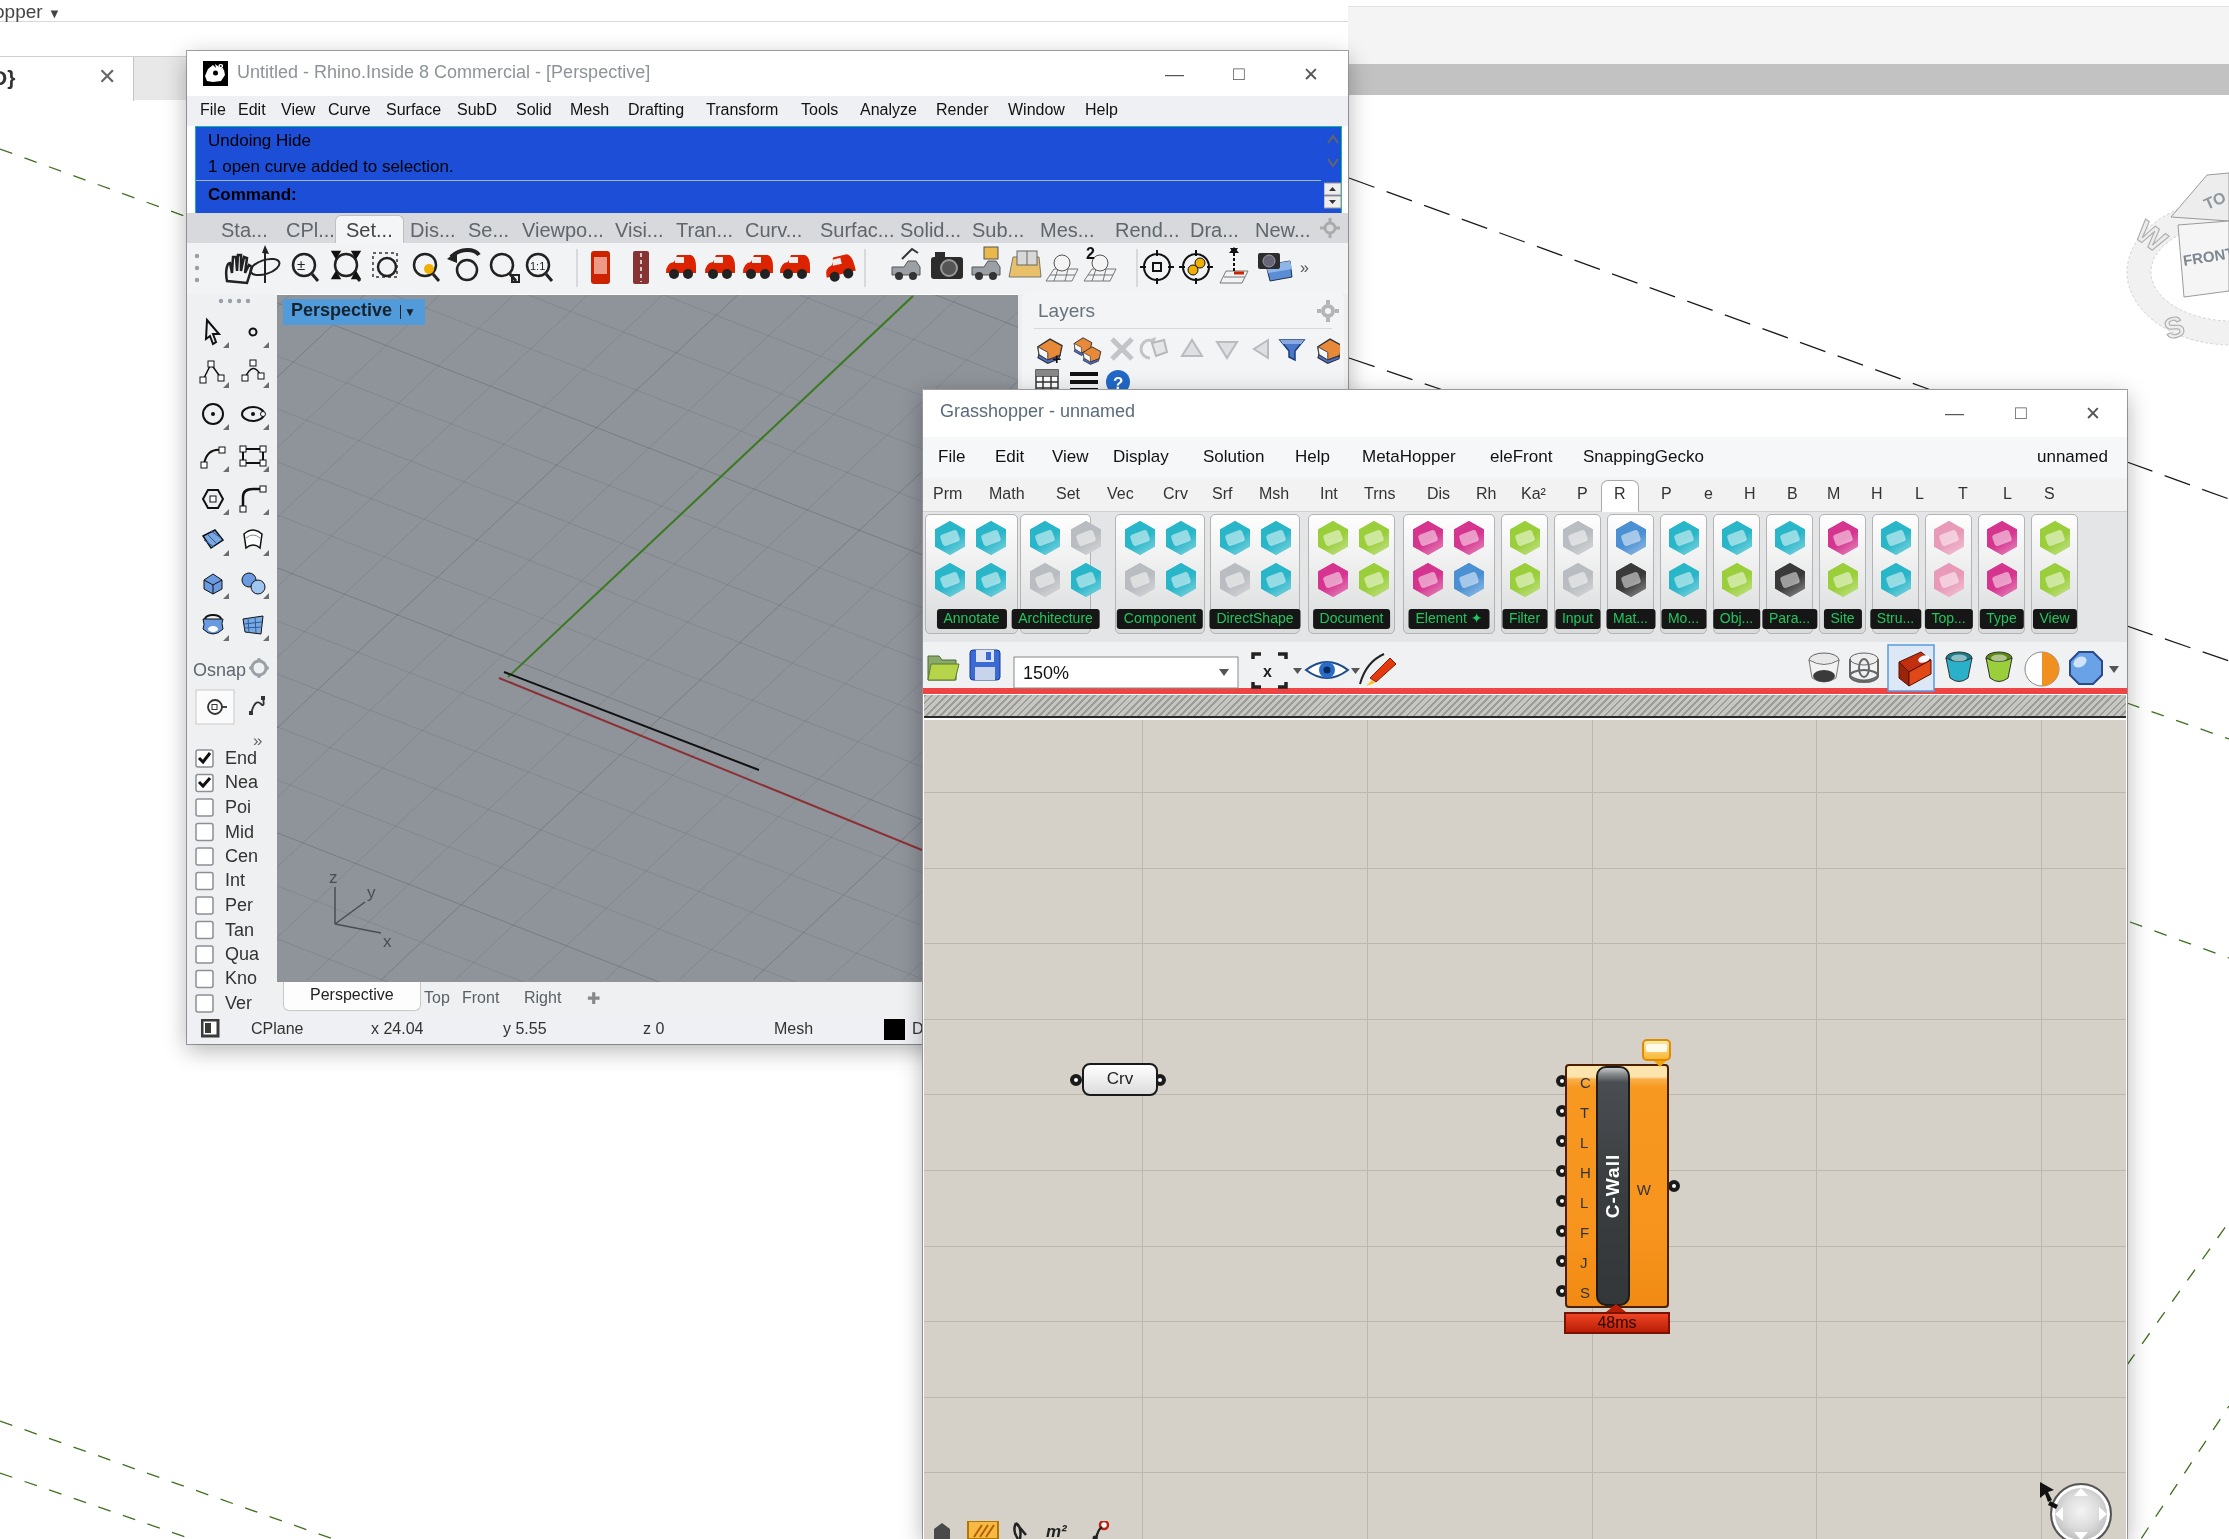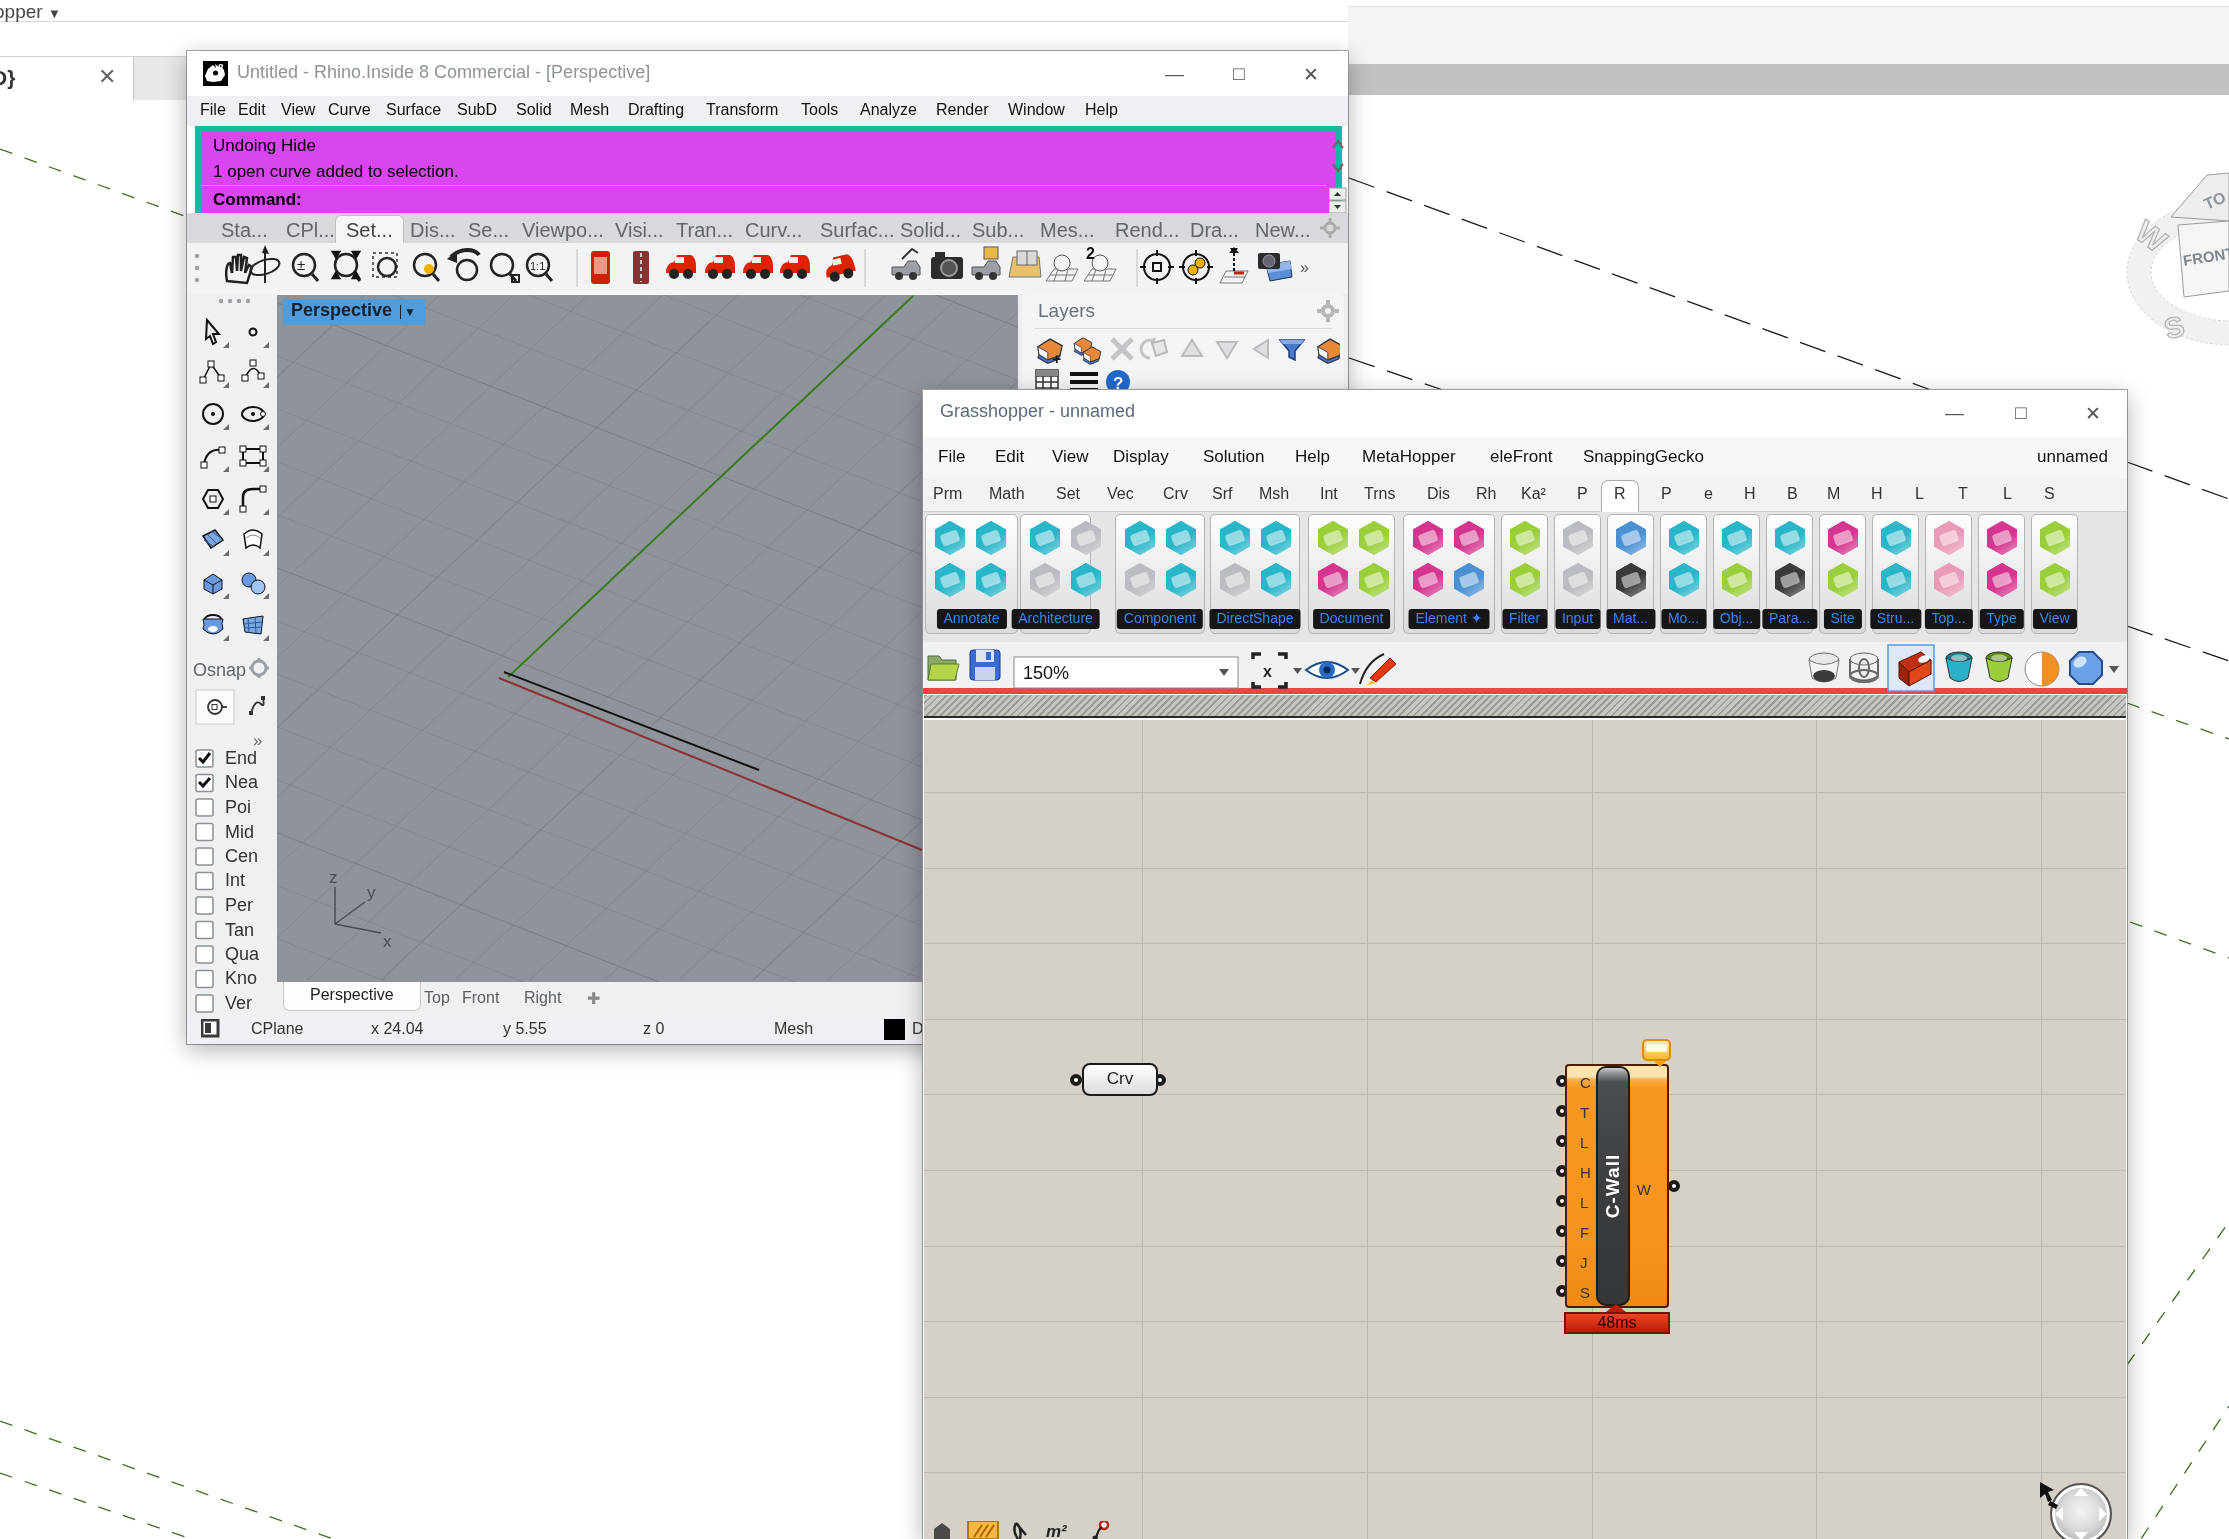--- a/index.html
+++ b/index.html
@@ -19,21 +19,21 @@
 
 .win { position:absolute; background:#fff; box-shadow:0 6px 22px rgba(0,0,0,0.30), 0 0 0 1px #a9a9a9; }
 
 #rhino { left:187px; top:51px; width:1161px; height:993px; }
 .rh-title { position:absolute; left:0; top:0; width:100%; height:45px; background:#fff; }
 .rh-ico { position:absolute; left:16px; top:10px; width:25px; height:25px; background:#000; }
 .rh-title .txt { position:absolute; left:50px; top:11px; font-size:18px; color:#8d9398; }
 .rh-btn { position:absolute; top:12px; font-size:19px; color:#555; }
 .rh-menu { position:absolute; left:0; top:45px; width:100%; height:30px; background:#eef0f3; font-size:16px; color:#111; }
 .rh-menu span { position:absolute; top:5px; }
-.rh-cmd { position:absolute; left:8px; top:75px; width:1147px; height:138px; background:#d946ef; border:6px solid #14b8a6; }
+.rh-cmd { position:absolute; left:8px; top:75px; width:1147px; height:138px; background:#1d4ed8; border:1px solid #14b8a6; }
 .rh-cmd .l1 { position:absolute; left:12px; top:4px; font-size:17px; color:#000; }
 .rh-cmd .l2 { position:absolute; left:12px; top:30px; font-size:17px; color:#000; }
 .rh-cmd .sep { position:absolute; left:0; top:53px; width:1125px; height:1px; background:#9db6c8; }
 .rh-cmd .l3 { position:absolute; left:12px; top:58px; font-size:17px; font-weight:bold; color:#000; }
 .rh-tabs { position:absolute; left:0; top:162px; width:100%; height:30px; background:#d7d9dc; font-size:20px; color:#60666b; }
 .rh-tabs span { position:absolute; top:6px; }
 .rh-tabs .on { background:#f4f5f6; border:1px solid #bfbfbf; border-bottom:none; border-radius:6px 6px 0 0; padding:3px 10px 8px 10px; top:2px; color:#444; }
 .rh-tools { position:absolute; left:0; top:192px; width:100%; height:51px; background:#f2f3f5; }
 .rh-left { position:absolute; left:0; top:243px; width:90px; height:721px; background:#eff0f2; overflow:hidden; }
 .rh-vp { position:absolute; left:90px; top:244px; width:741px; height:687px; background:#8f939a; overflow:hidden; }
@@ -51,21 +51,21 @@
 .gh-title { position:absolute; left:0; top:0; width:100%; height:47px; background:#fff; }
 .gh-title .txt { position:absolute; left:17px; top:11px; font-size:18px; color:#5a6b7d; }
 .gh-btn { position:absolute; top:12px; font-size:19px; color:#555; }
 .gh-menu { position:absolute; left:0; top:47px; width:100%; height:41px; background:#f6f7f8; font-size:17px; color:#111; }
 .gh-menu span { position:absolute; top:10px; }
 .gh-tabs { position:absolute; left:0; top:88px; width:100%; height:34px; background:#f2f2f3; font-size:16px; color:#333; border-bottom:1px solid #d0d0d0;}
 .gh-tabs span { position:absolute; top:7px; }
 .gh-tabs .on { background:#fff; border:1px solid #aaa; border-bottom:1px solid #fff; border-radius:7px 7px 0 0; padding:4px 12px 8px 12px; top:2px; }
 .gh-ribbon { position:absolute; left:0; top:122px; width:100%; height:130px; background:#e4e5e7; }
 .gh-grp { position:absolute; top:2px; background:linear-gradient(#fefefe,#d9dadb); border:1px solid #b3b3b3; border-radius:5px; height:120px; }
-.gh-grp .lbl { position:absolute; bottom:4px; left:50%; transform:translateX(-50%); background:#161616; color:#3b82f6; font-size:14px; padding:1px 7px 3px 7px; border-radius:3px; white-space:nowrap; }
+.gh-grp .lbl { position:absolute; bottom:4px; left:50%; transform:translateX(-50%); background:#161616; color:#22c55e; font-size:14px; padding:1px 7px 3px 7px; border-radius:3px; white-space:nowrap; }
 .hex { position:absolute; width:30px; height:34px; clip-path:polygon(50% 0,100% 25%,100% 75%,50% 100%,0 75%,0 25%); }
 .hex:after { content:""; position:absolute; left:6px; top:11px; width:18px; height:12px; background:rgba(255,255,255,0.5); transform:rotate(-20deg); border-radius:3px; }
 .gh-toolbar { position:absolute; left:0; top:252px; width:100%; height:52px; background:#f0f1f3; border-bottom:6px solid #ef4444; }
 .gh-hatch { position:absolute; left:1px; top:305px; width:1202px; height:23px;
   background:repeating-linear-gradient(135deg, #9c9c98 0 2px, #c6c6c2 2px 5px); border-bottom:2px solid #2a2a2a; }
 .gh-canvas { position:absolute; left:1px; top:330px; width:1202px; height:819px; background:#d5d1c9; overflow:hidden; }
 .gline-v { position:absolute; top:0; width:1px; height:100%; background:#bcb8b0; }
 .gline-h { position:absolute; left:0; width:100%; height:1px; background:#bcb8b0; }
 
 .crv { position:absolute; left:158px; top:343px; width:76px; height:33px; background:linear-gradient(#ffffff,#dcdcdc); border:2px solid #1a1a1a; border-radius:8px; }

